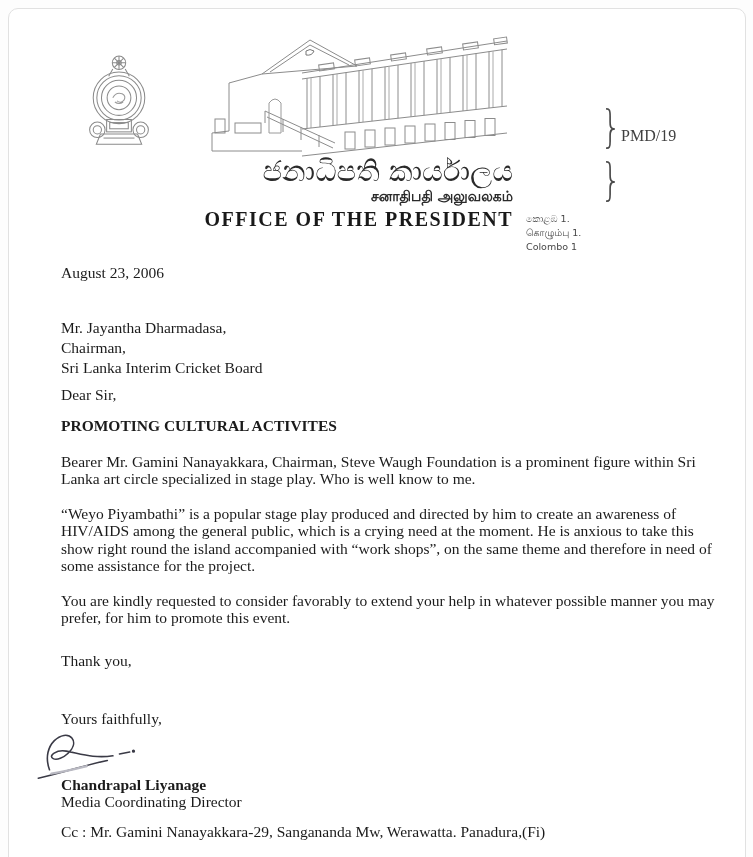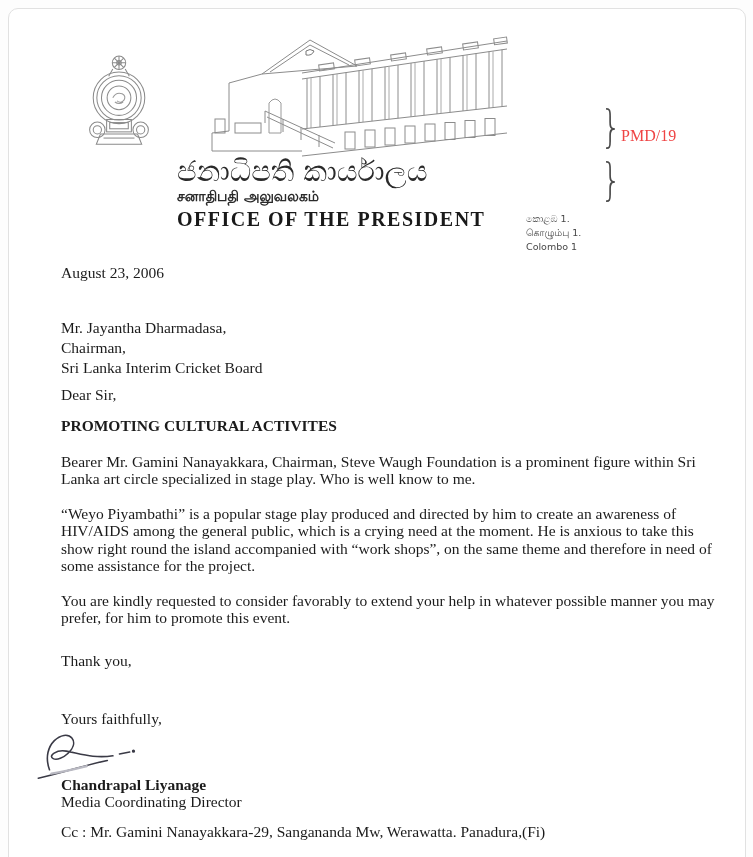--- a/index.html
+++ b/index.html
@@ -8,28 +8,28 @@
     background:#fdfdfd;font-family:"Liberation Serif",serif;color:#1b1b1b;
   }
   .page{
     position:absolute;left:8px;top:8px;width:736px;height:880px;
     background:#ffffff;border:1px solid #e1e1e1;border-radius:10px;
   }
   .abs{position:absolute;}
   
   .emblem{left:77px;top:42px;width:66px;height:104px;}
   .building{left:198px;top:2px;width:304px;height:152px;}
-  .title-block{left:168px;top:146px;width:336px;text-align:left;line-height:1.12;}
+  .title-block{left:168px;top:146px;width:336px;text-align:right;line-height:1.12;}
   .title-si{font-size:29px;color:#2a2a2a;font-family:"DejaVu Sans",sans-serif;}
   .title-ta{font-size:14px;font-weight:bold;color:#2a2a2a;font-family:"DejaVu Sans",sans-serif;margin-top:2px;}
   .title-en{font-size:20px;font-weight:bold;letter-spacing:1.5px;color:#191919;margin-top:3px;font-family:"Liberation Serif",serif;}
   .refgroup{width:78px;font-family:"DejaVu Sans",sans-serif;font-size:9px;line-height:12.5px;color:#474747;}
   .refgroup .en{font-size:10px;color:#3c3c3c;}
   .brace{font-family:"DejaVu Sans",sans-serif;font-weight:200;font-size:44px;color:#4a4a4a;transform:scaleX(.75);line-height:1;}
-  .ref-value{font-size:16px;color:#ef4444;font-family:"Liberation Serif",serif;}
+  .ref-value{font-size:16px;color:#404040;font-family:"Liberation Serif",serif;}
   .addrgroup{font-family:"DejaVu Sans",sans-serif;font-size:9.5px;line-height:14px;color:#474747;}
   
   .body-text{left:16px;width:724px;font-size:15.5px;line-height:17.3px;white-space:pre-line;margin-left:36px;}
   .tight{line-height:20px;}
   .bold{font-weight:bold;}
   .sig{left:22px;top:716px;width:134px;height:56px;}
   svg{display:block;}
 </style>
 </head>
 <body>

